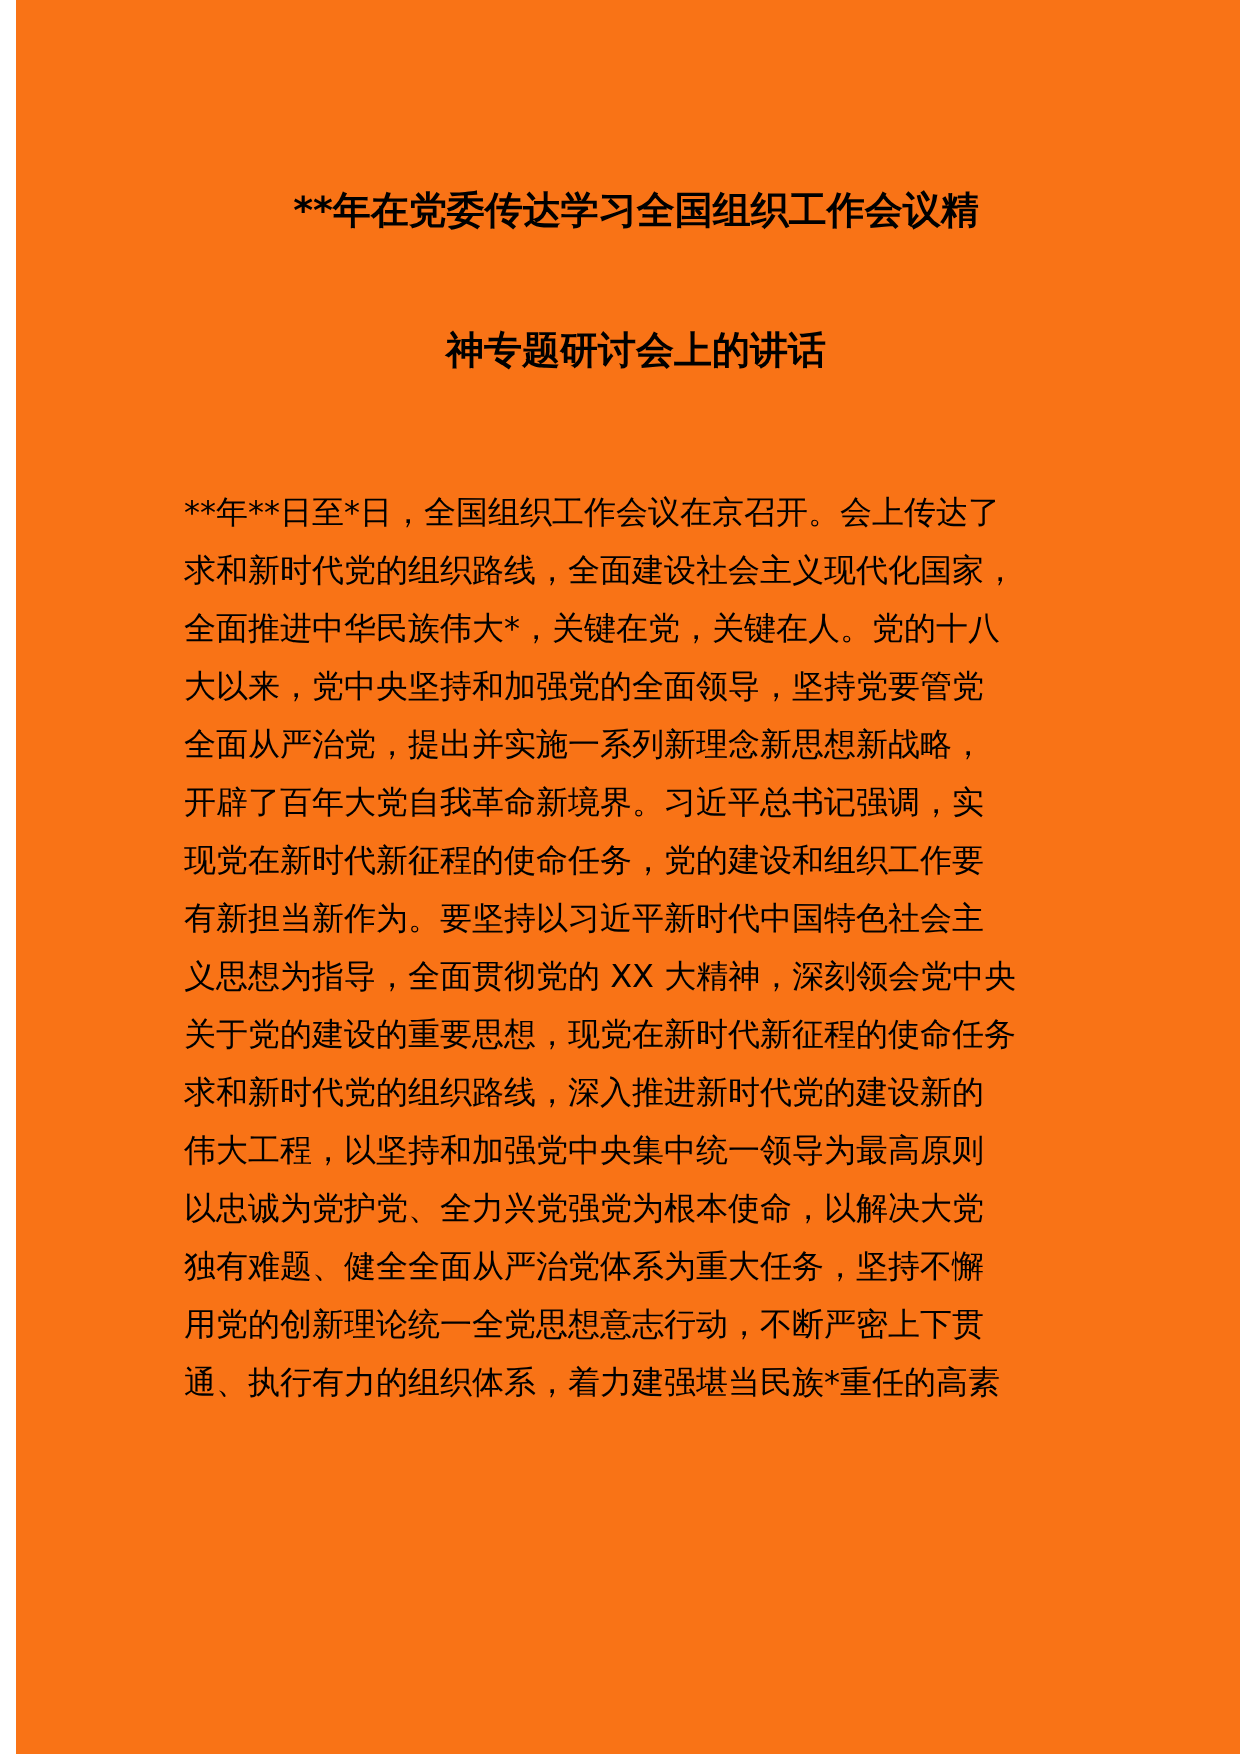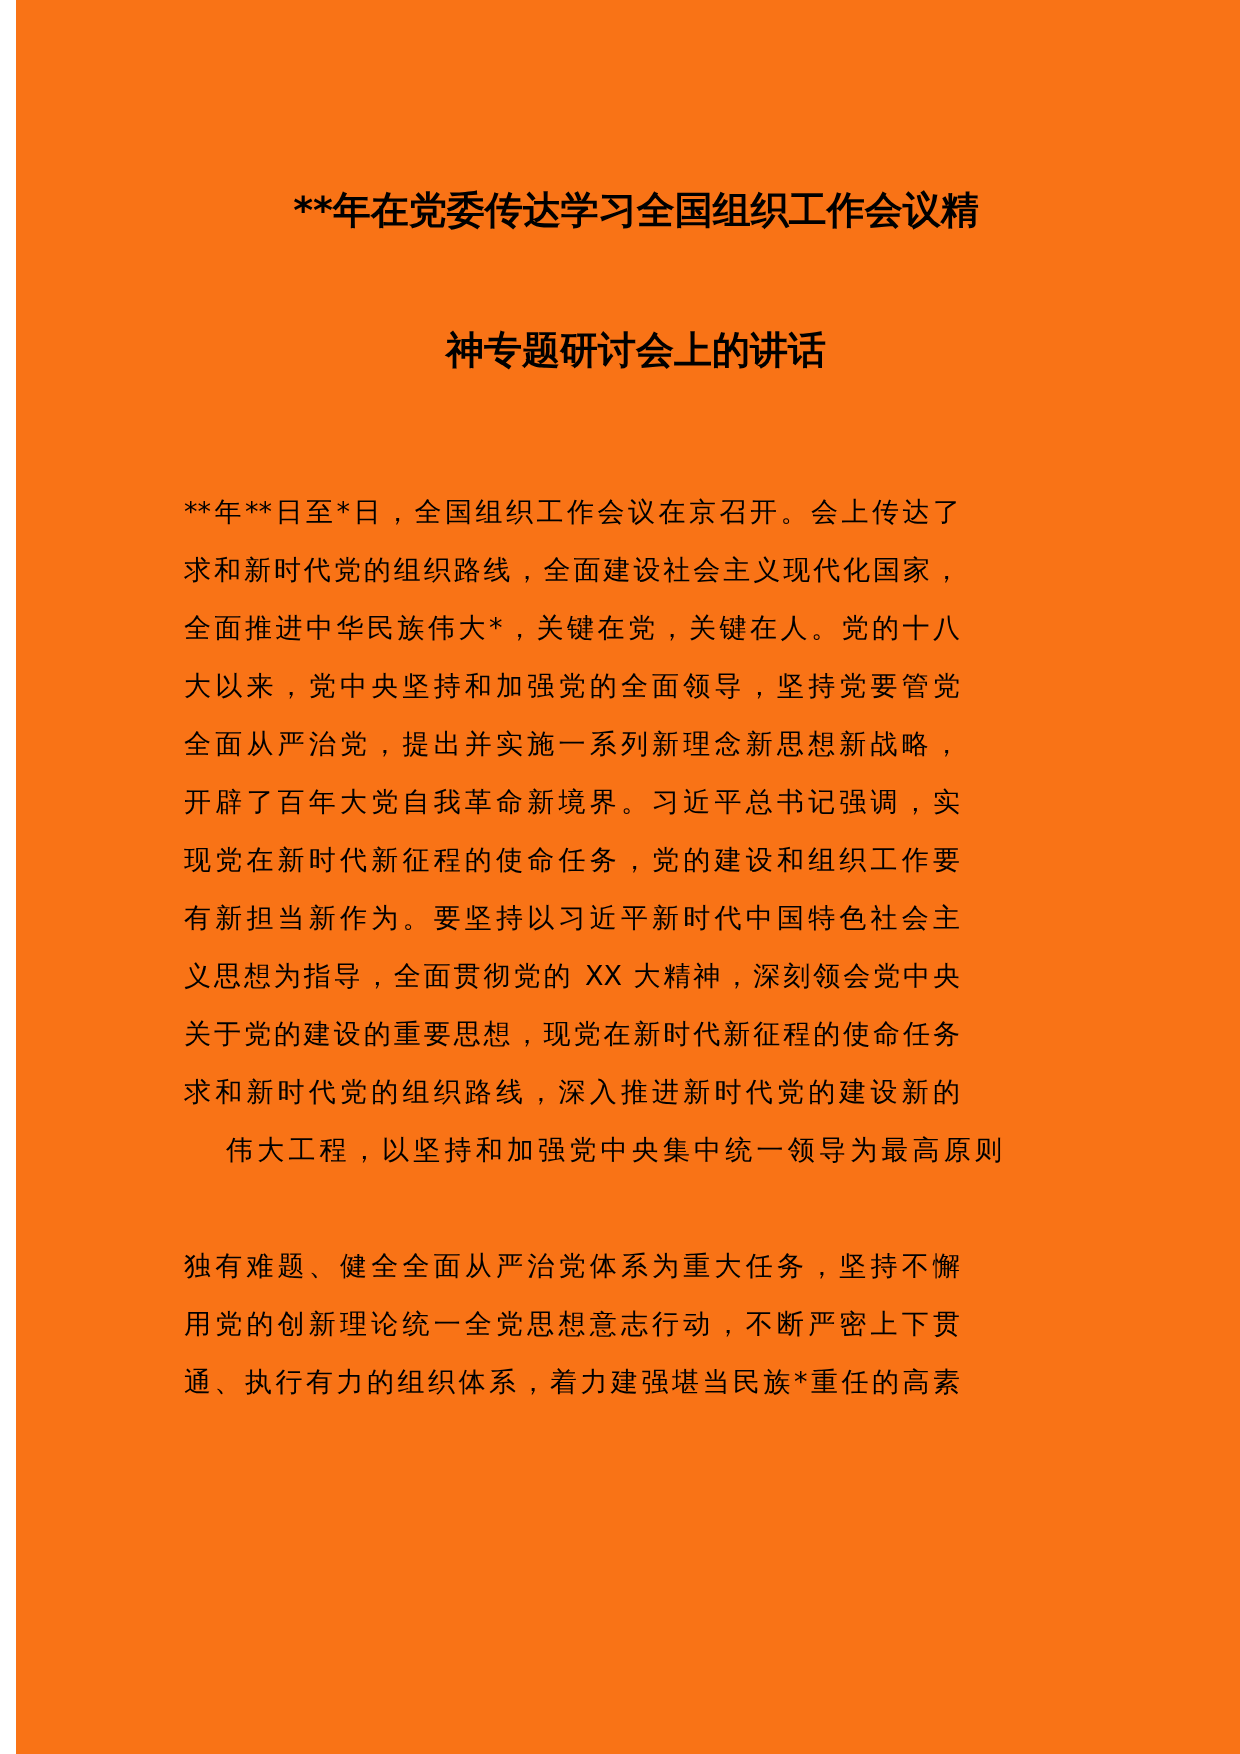--- a/index.html
+++ b/index.html
@@ -32,21 +32,21 @@
       line-height: 60px;
       letter-spacing: 0px;
       white-space: nowrap;
     }
     .title-line.l1 { top: 180px; }
     .title-line.l2 { top: 320px; }
     .body-line {
       position: absolute;
       left: 168px;
       width: 776px;
-      font-size: 27px;
+      font-size: 32px;
       line-height: 58px;
       height: 58px;
       white-space: nowrap;
       text-align: justify;
       text-align-last: justify;
       letter-spacing: 0px;
     }
   </style>
 </head>
 <body>
@@ -59,17 +59,18 @@
   <div class="body-line" style="top:541px;">求和新时代党的组织路线，全面建设社会主义现代化国家，</div>
   <div class="body-line" style="top:599px;">全面推进中华民族伟大*，关键在党，关键在人。党的十八</div>
   <div class="body-line" style="top:657px;">大以来，党中央坚持和加强党的全面领导，坚持党要管党</div>
   <div class="body-line" style="top:715px;">全面从严治党，提出并实施一系列新理念新思想新战略，</div>
   <div class="body-line" style="top:773px;">开辟了百年大党自我革命新境界。习近平总书记强调，实</div>
   <div class="body-line" style="top:831px;">现党在新时代新征程的使命任务，党的建设和组织工作要</div>
   <div class="body-line" style="top:889px;">有新担当新作为。要坚持以习近平新时代中国特色社会主</div>
   <div class="body-line" style="top:947px;">义思想为指导，全面贯彻党的 XX 大精神，深刻领会党中央</div>
   <div class="body-line" style="top:1005px;">关于党的建设的重要思想，现党在新时代新征程的使命任务</div>
   <div class="body-line" style="top:1063px;">求和新时代党的组织路线，深入推进新时代党的建设新的</div>
-  <div class="body-line" style="top:1121px;margin-left:42px;">伟大工程，以坚持和加强党中央集中统一领导为最高原则</div>
+  <div class="body-line" style="top:1121px;">伟大工程，以坚持和加强党中央集中统一领导为最高原则</div>
+  <div class="body-line" style="top:1179px;">以忠诚为党护党、全力兴党强党为根本使命，以解决大党</div>
   <div class="body-line" style="top:1237px;">独有难题、健全全面从严治党体系为重大任务，坚持不懈</div>
   <div class="body-line" style="top:1295px;">用党的创新理论统一全党思想意志行动，不断严密上下贯</div>
   <div class="body-line" style="top:1353px;">通、执行有力的组织体系，着力建强堪当民族*重任的高素</div>
 </div>
 
 </body></html>

